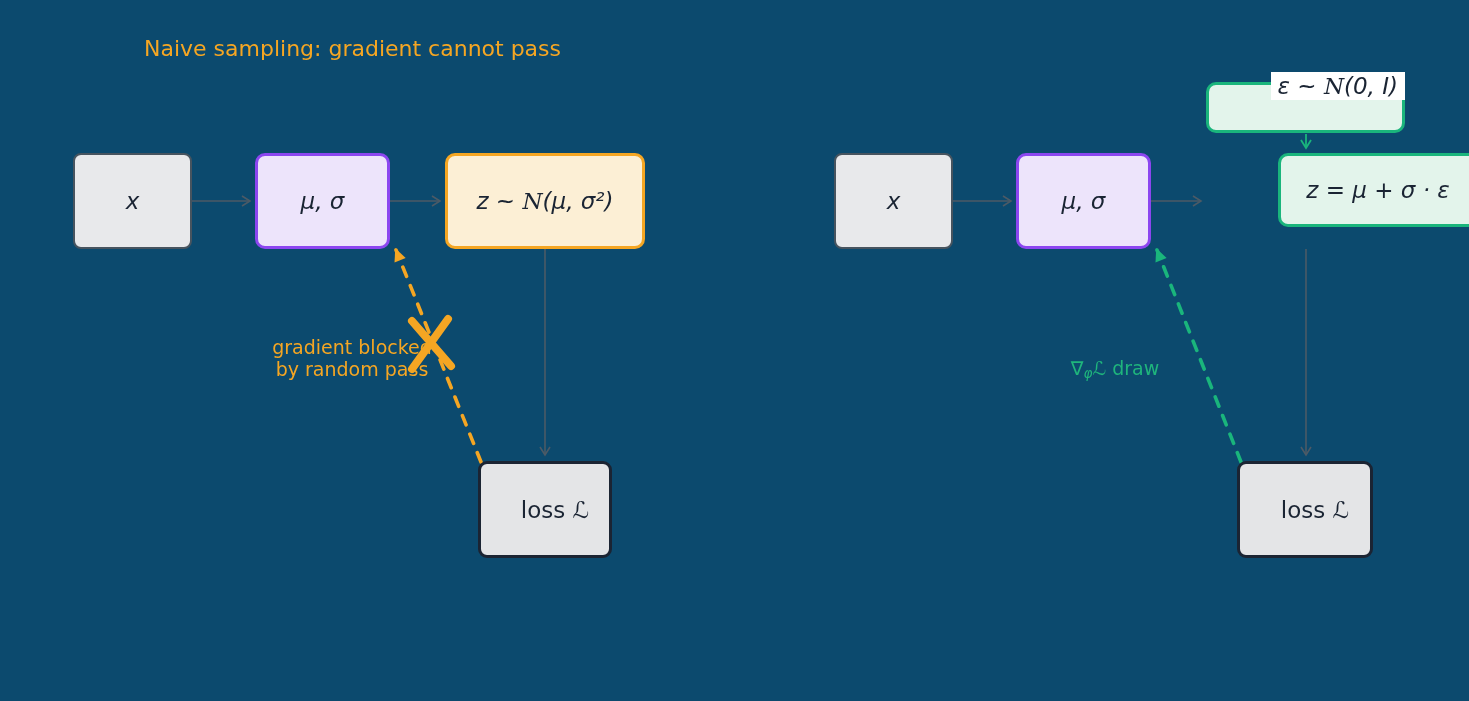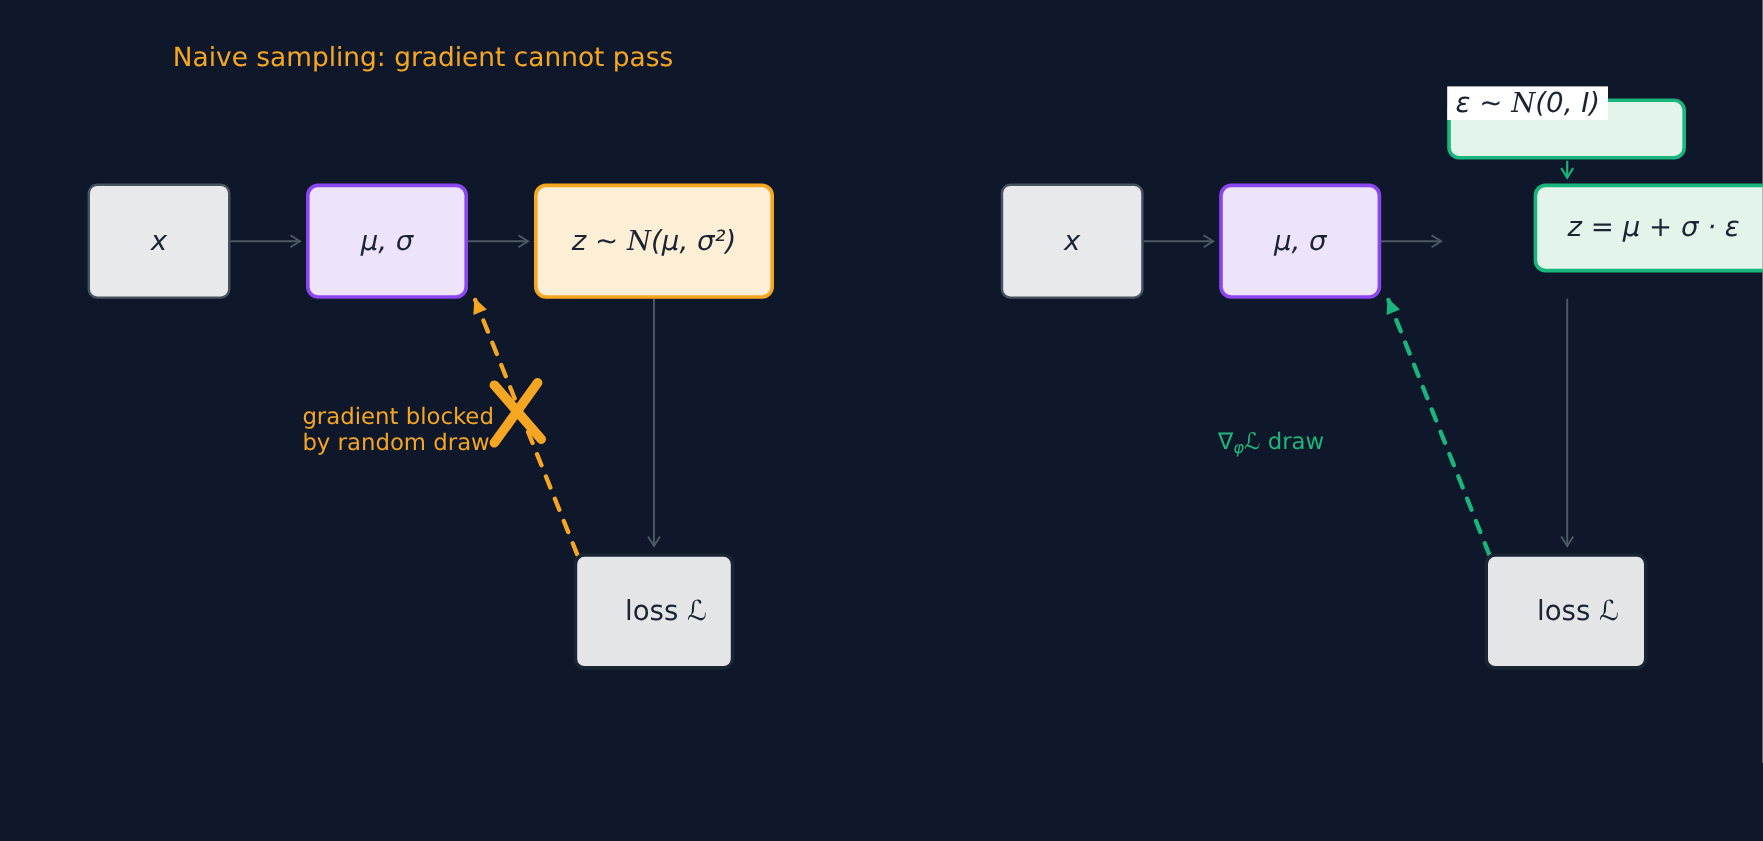--- a/index.html
+++ b/index.html
@@ -1,20 +1,20 @@
 <!DOCTYPE html>
 <html><head>
 <meta charset="utf-8">
 <style>
   html, body { margin: 0; padding: 0; background: #ffffff; }
   .canvas {
     position: relative;
     width: 1469px;
     height: 701px;
-    background: #0f172a;
+    background: #0c4a6e;
     font-family: "DejaVu Sans", "Liberation Sans", sans-serif;
     color: #1a2433;
     overflow: hidden;
   }
   .overlay { position: absolute; left: 0; top: 0; width: 1469px; height: 701px; }
 
   .panel-title {
     position: absolute;
     top: 36px;
     font-size: 22px;
@@ -45,31 +45,31 @@
   .box-loss { border: 3px solid #1B2433; background: #E4E5E7; border-radius: 9px; font-style: normal; padding-left: 20px; }
 
   .mathcal {
     font-family: "DejaVu Serif", "Liberation Serif", serif;
     font-style: italic;
   }
 
   .eps-label {
     position: absolute;
     left: 1206px; top: 73px; width: 199px;
-    text-align: left;
+    text-align: right;
     font-size: 23px; font-style: italic;
     color: #1a2433;
     white-space: nowrap;
   }
   .eps-label .bg { background: #ffffff; padding: 1px 7px; }
 
   .note {
     position: absolute;
     width: 200px;
-    text-align: left;
+    text-align: center;
     font-size: 19px;
     line-height: 22px;
     white-space: nowrap;
   }
   .note.orange { left: 252px; top: 336px; color: #F5A623; }
   .note.green  { left: 1015px; top: 357px; color: #1FB57C; }
   .sub { font-size: 0.72em; vertical-align: -0.25em; font-style: italic; }
 </style>
 </head>
 <body>
@@ -123,21 +123,21 @@
   </div>
   <div class="box box-zo" style="left:445px; top:153px; width:200px; height:96px;">
     <span><span>z ~ </span><span class="mathcal">N</span><span>(μ, σ²)</span></span>
   </div>
   <div class="box box-loss" style="left:478px; top:461px; width:134px; height:97px;">
     <span>loss ℒ</span>
   </div>
 
   <div class="note orange">
     <div>gradient blocked</div>
-    <div>by random draw</div>
+    <div>by random pass</div>
   </div>
 
   <div class="box box-eps" style="left:1206px; top:82px; width:199px; height:51px;"></div>
   <div class="eps-label">
     <span class="bg"><span>ε ~ </span><span class="mathcal">N</span><span>(0, I)</span></span>
   </div>
 
   <div class="box box-x" style="left:834px; top:153px; width:119px; height:96px;">
     <span>x</span>
   </div>

